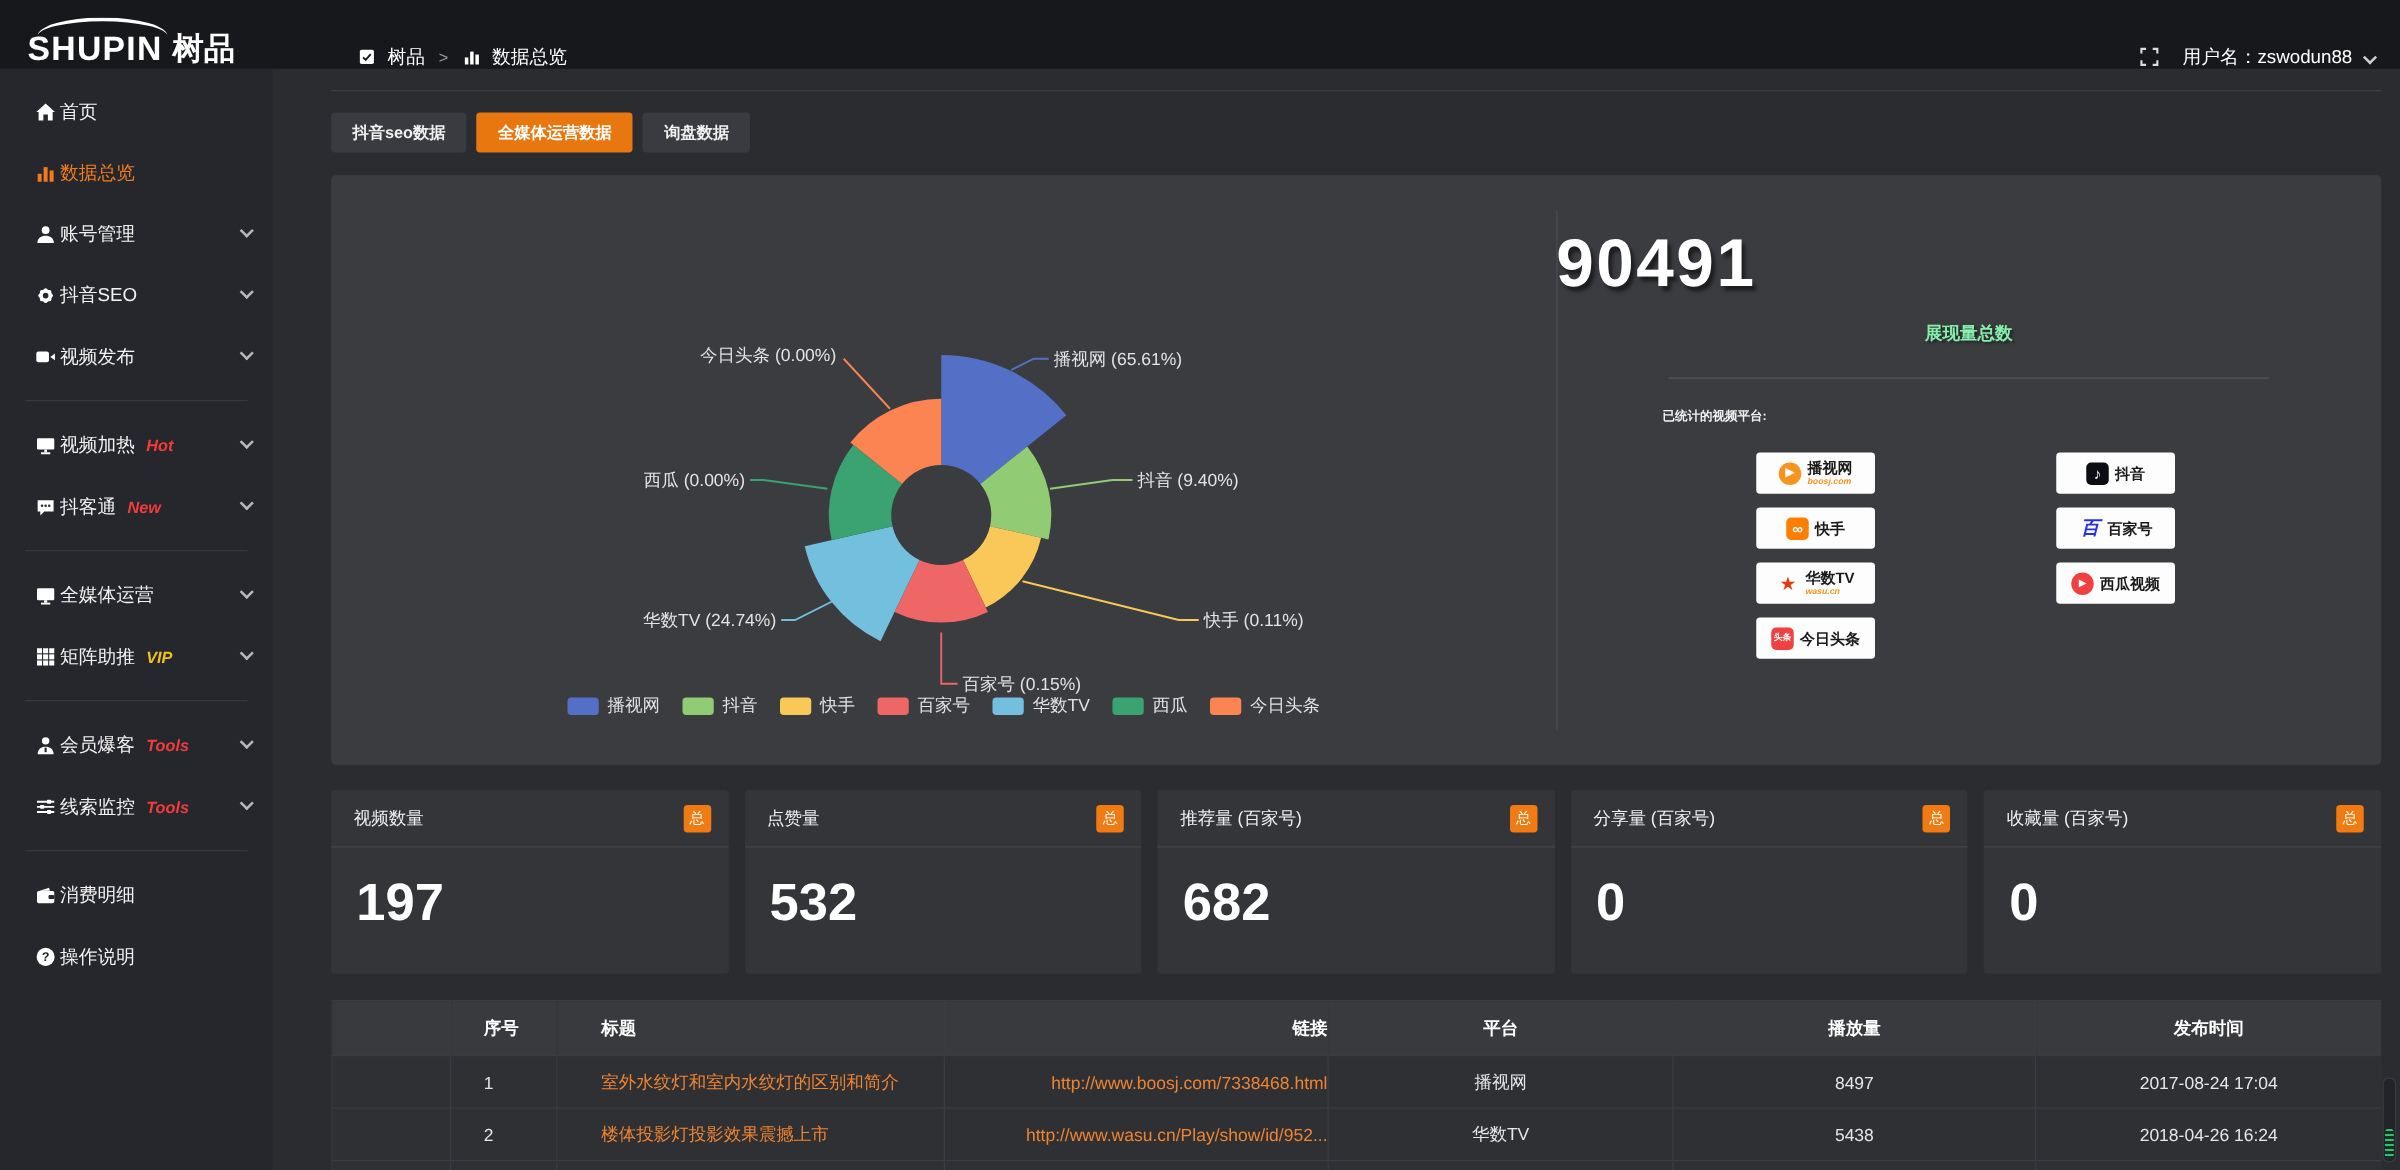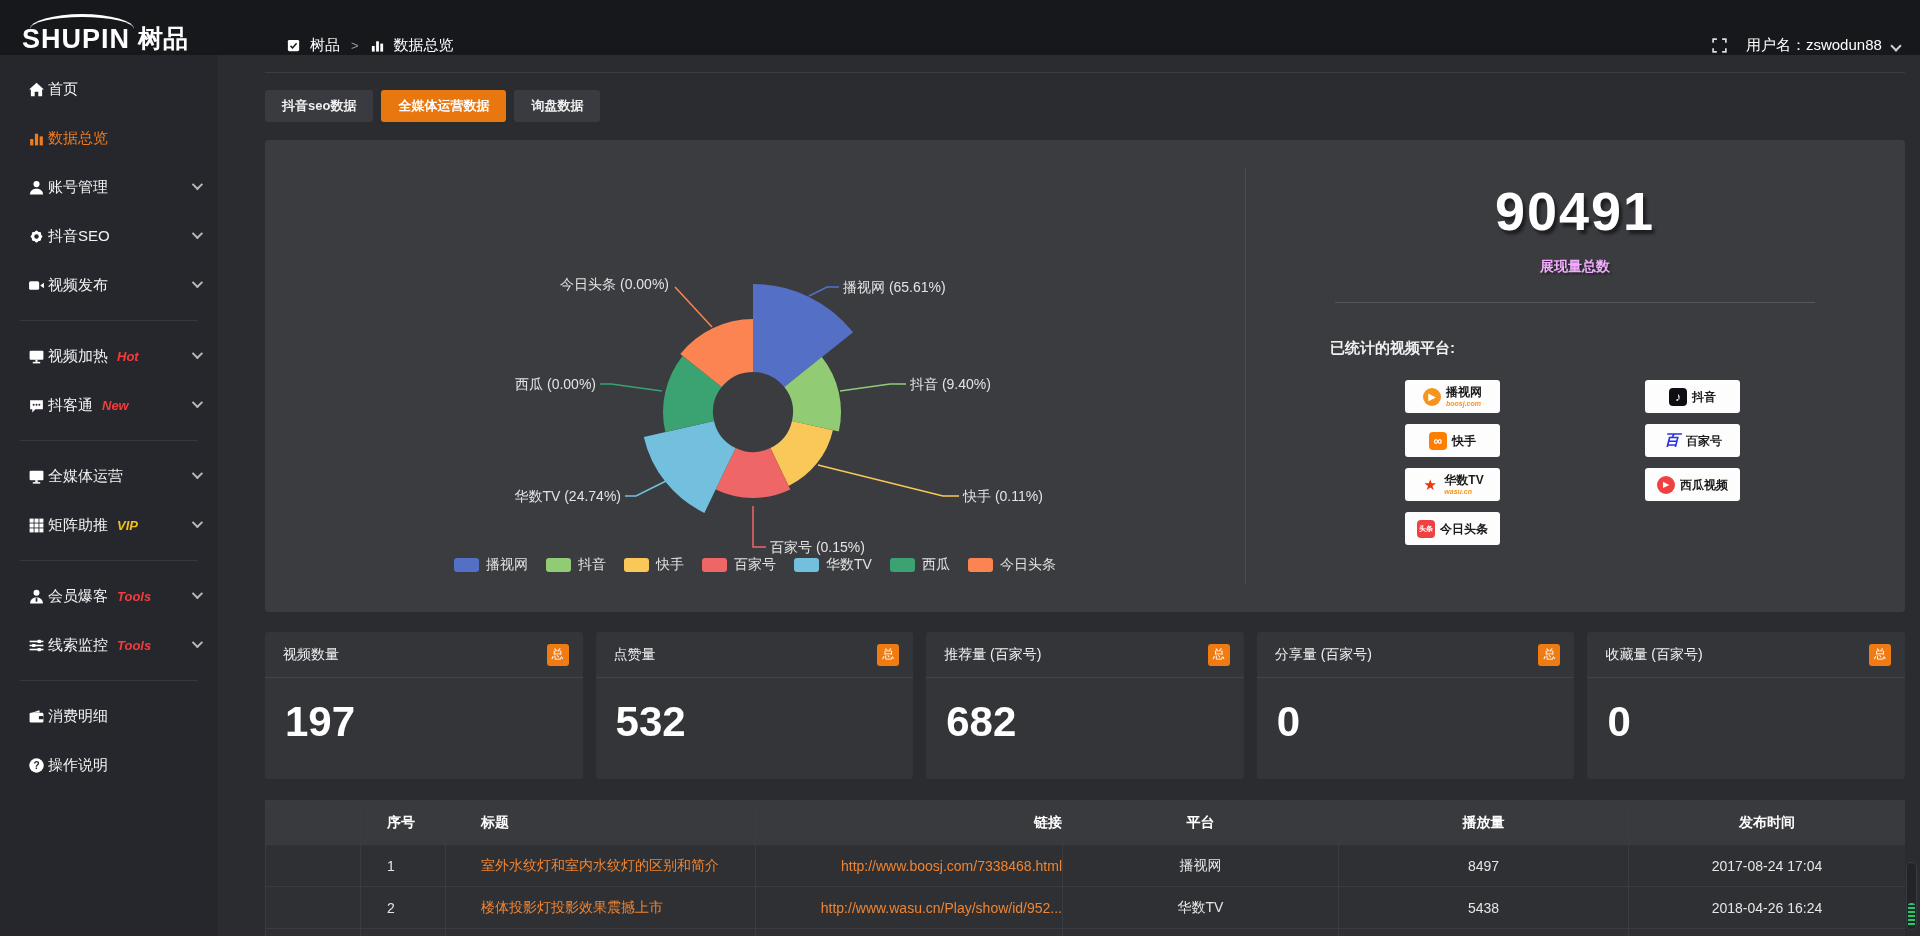--- a/index.html
+++ b/index.html
@@ -43,26 +43,26 @@
 
   
   .panel { position:relative; margin-top:18px; width:1640px; height:472px; background:#3b3c40;
     border-radius:4px; overflow:hidden; }
   .chart-area { position:absolute; left:0; top:14px; width:980px; height:458px; }
   .legend { position:absolute; left:0; top:402px; width:980px; display:flex; justify-content:center; gap:18px; }
   .lg-item { display:flex; align-items:center; gap:7px; font-size:14px; color:#e2e2e2; cursor:pointer; }
   .lg-sw { width:25px; height:14px; border-radius:3px; }
   .vsep { position:absolute; left:980px; top:28px; bottom:28px; width:1px; background:#4a4b50; }
   .summary { position:absolute; left:980px; right:0; top:0; bottom:0; padding-top:40px; }
-  .big-num { text-align:center; font-size:54px; font-weight:bold; color:#fff; letter-spacing:2px;
+  .big-num { text-align:left; font-size:54px; font-weight:bold; color:#fff; letter-spacing:2px;
     text-shadow:3px 4px 3px rgba(0,0,0,.5); }
-  .big-label { text-align:center; font-size:14px; font-weight:bold; color:#f0abfc; margin-top:16px;
+  .big-label { text-align:center; font-size:14px; font-weight:bold; color:#86efac; margin-top:16px;
     text-shadow:2px 2px 2px rgba(0,0,0,.4); }
   .sum-rule { width:480px; height:1px; background:#56575c; border:none; margin:26px auto 0; }
-  .plat-title { margin:36px 0 0 85px; font-size:15px; font-weight:bold; color:#f0f0f0; }
+  .plat-title { margin:23px 0 0 85px; font-size:10px; font-weight:bold; color:#f0f0f0; }
   .plat-grid { margin:22px 0 0 160px; display:grid; grid-template-columns:95px 95px;
     column-gap:145px; row-gap:11px; }
   .pbadge { width:95px; height:33px; background:#fdfdfd; border-radius:3px; display:flex;
     align-items:center; justify-content:center; gap:5px; }
   .pcol { display:flex; flex-direction:column; line-height:1; }
   .pname { font-size:12px; font-weight:bold; color:#1b1b1b; }
   .psub { font-size:7px; font-weight:bold; color:#f7941d; margin-top:2px; font-style:italic; }
   .lg { width:18px; height:18px; border-radius:4px; display:flex; align-items:center;
     justify-content:center; font-size:10px; color:#fff; flex:0 0 18px; }
   .lg-boosj { background:#f7941d; border-radius:50%; }

